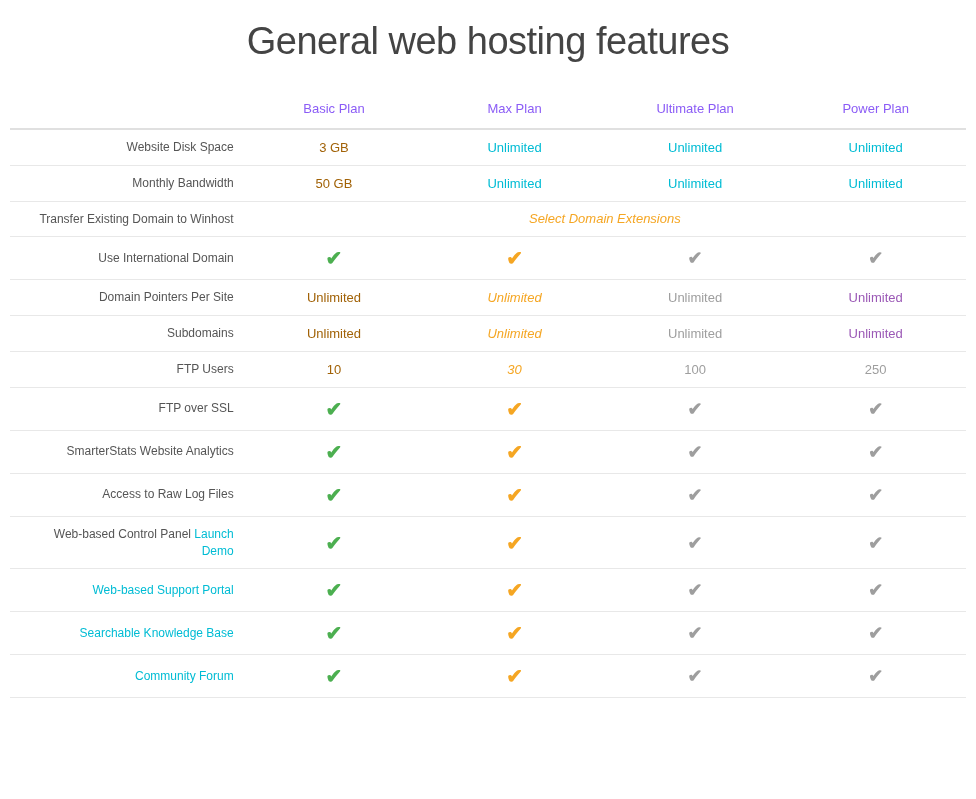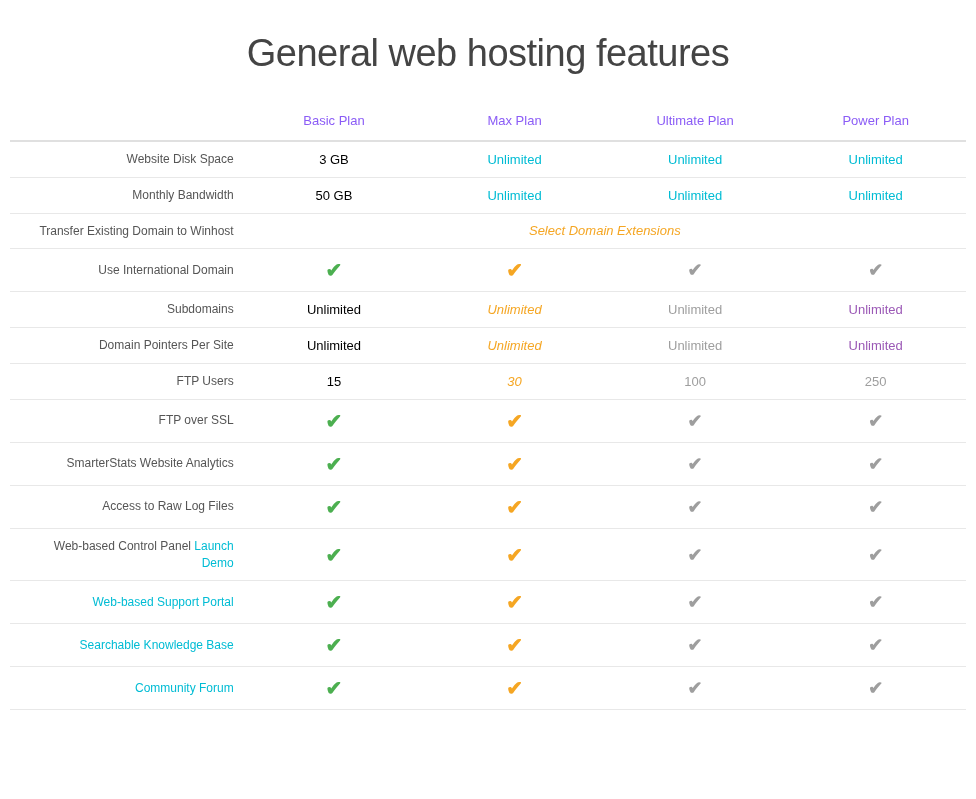--- a/index.html
+++ b/index.html
@@ -4,21 +4,21 @@
   <style>
     * { box-sizing: border-box; margin: 0; padding: 0; }
     body {
       font-family: 'Segoe UI', Arial, sans-serif;
       background: #fff;
       color: #555;
       font-size: 13px;
     }
     .page-wrapper {
       max-width: 976px;
-      margin: 12px auto;
+      margin: 0 auto;
       padding: 20px 10px 30px;
     }
     .page-title {
       text-align: center;
       font-size: 38px;
       font-weight: 300;
       color: #444;
       margin-bottom: 30px;
       letter-spacing: -0.5px;
     }
@@ -45,21 +45,21 @@
       padding: 9px 10px;
       vertical-align: middle;
       text-align: center;
     }
     tbody tr td:first-child {
       text-align: right;
       color: #555;
       font-size: 12px;
       line-height: 1.4;
     }
-    .green { color: #000000; }
+    .green { color: #a16207; }
     .orange { color: #f5a623; font-style: italic; }
     .gray { color: #9e9e9e; }
     .purple { color: #9b59b6; }
     .teal { color: #00bcd4; }
     .check-green { color: #4caf50; font-size: 20px; font-weight: 700; }
     .check-orange { color: #f5a623; font-size: 20px; font-weight: 700; }
     .check-gray { color: #9e9e9e; font-size: 18px; font-weight: 700; }
     .link-teal {
       color: #00bcd4;
       text-decoration: none;
@@ -106,36 +106,36 @@
           <td colspan="4" style="text-align: center;"><span class="orange" style="cursor: pointer;">Select Domain Extensions</span></td>
         </tr>
         <tr>
           <td>Use International Domain</td>
           <td><span class="check-green">✔</span></td>
           <td><span class="check-orange">✔</span></td>
           <td><span class="check-gray">✔</span></td>
           <td><span class="check-gray">✔</span></td>
         </tr>
         <tr>
+          <td>Domain Pointers Per Site</td>
+          <td><span class="green">Unlimited</span></td>
+          <td><span class="orange">Unlimited</span></td>
+          <td><span class="gray">Unlimited</span></td>
+          <td><span class="purple">Unlimited</span></td>
+        </tr>
+        <tr>
           <td>Subdomains</td>
           <td><span class="green">Unlimited</span></td>
           <td><span class="orange">Unlimited</span></td>
           <td><span class="gray">Unlimited</span></td>
           <td><span class="purple">Unlimited</span></td>
         </tr>
         <tr>
-          <td>Domain Pointers Per Site</td>
-          <td><span class="green">Unlimited</span></td>
-          <td><span class="orange">Unlimited</span></td>
-          <td><span class="gray">Unlimited</span></td>
-          <td><span class="purple">Unlimited</span></td>
-        </tr>
-        <tr>
           <td>FTP Users</td>
-          <td><span class="green">15</span></td>
+          <td><span class="green">10</span></td>
           <td><span class="orange">30</span></td>
           <td><span class="gray">100</span></td>
           <td><span class="gray">250</span></td>
         </tr>
         <tr>
           <td>FTP over SSL</td>
           <td><span class="check-green">✔</span></td>
           <td><span class="check-orange">✔</span></td>
           <td><span class="check-gray">✔</span></td>
           <td><span class="check-gray">✔</span></td>

